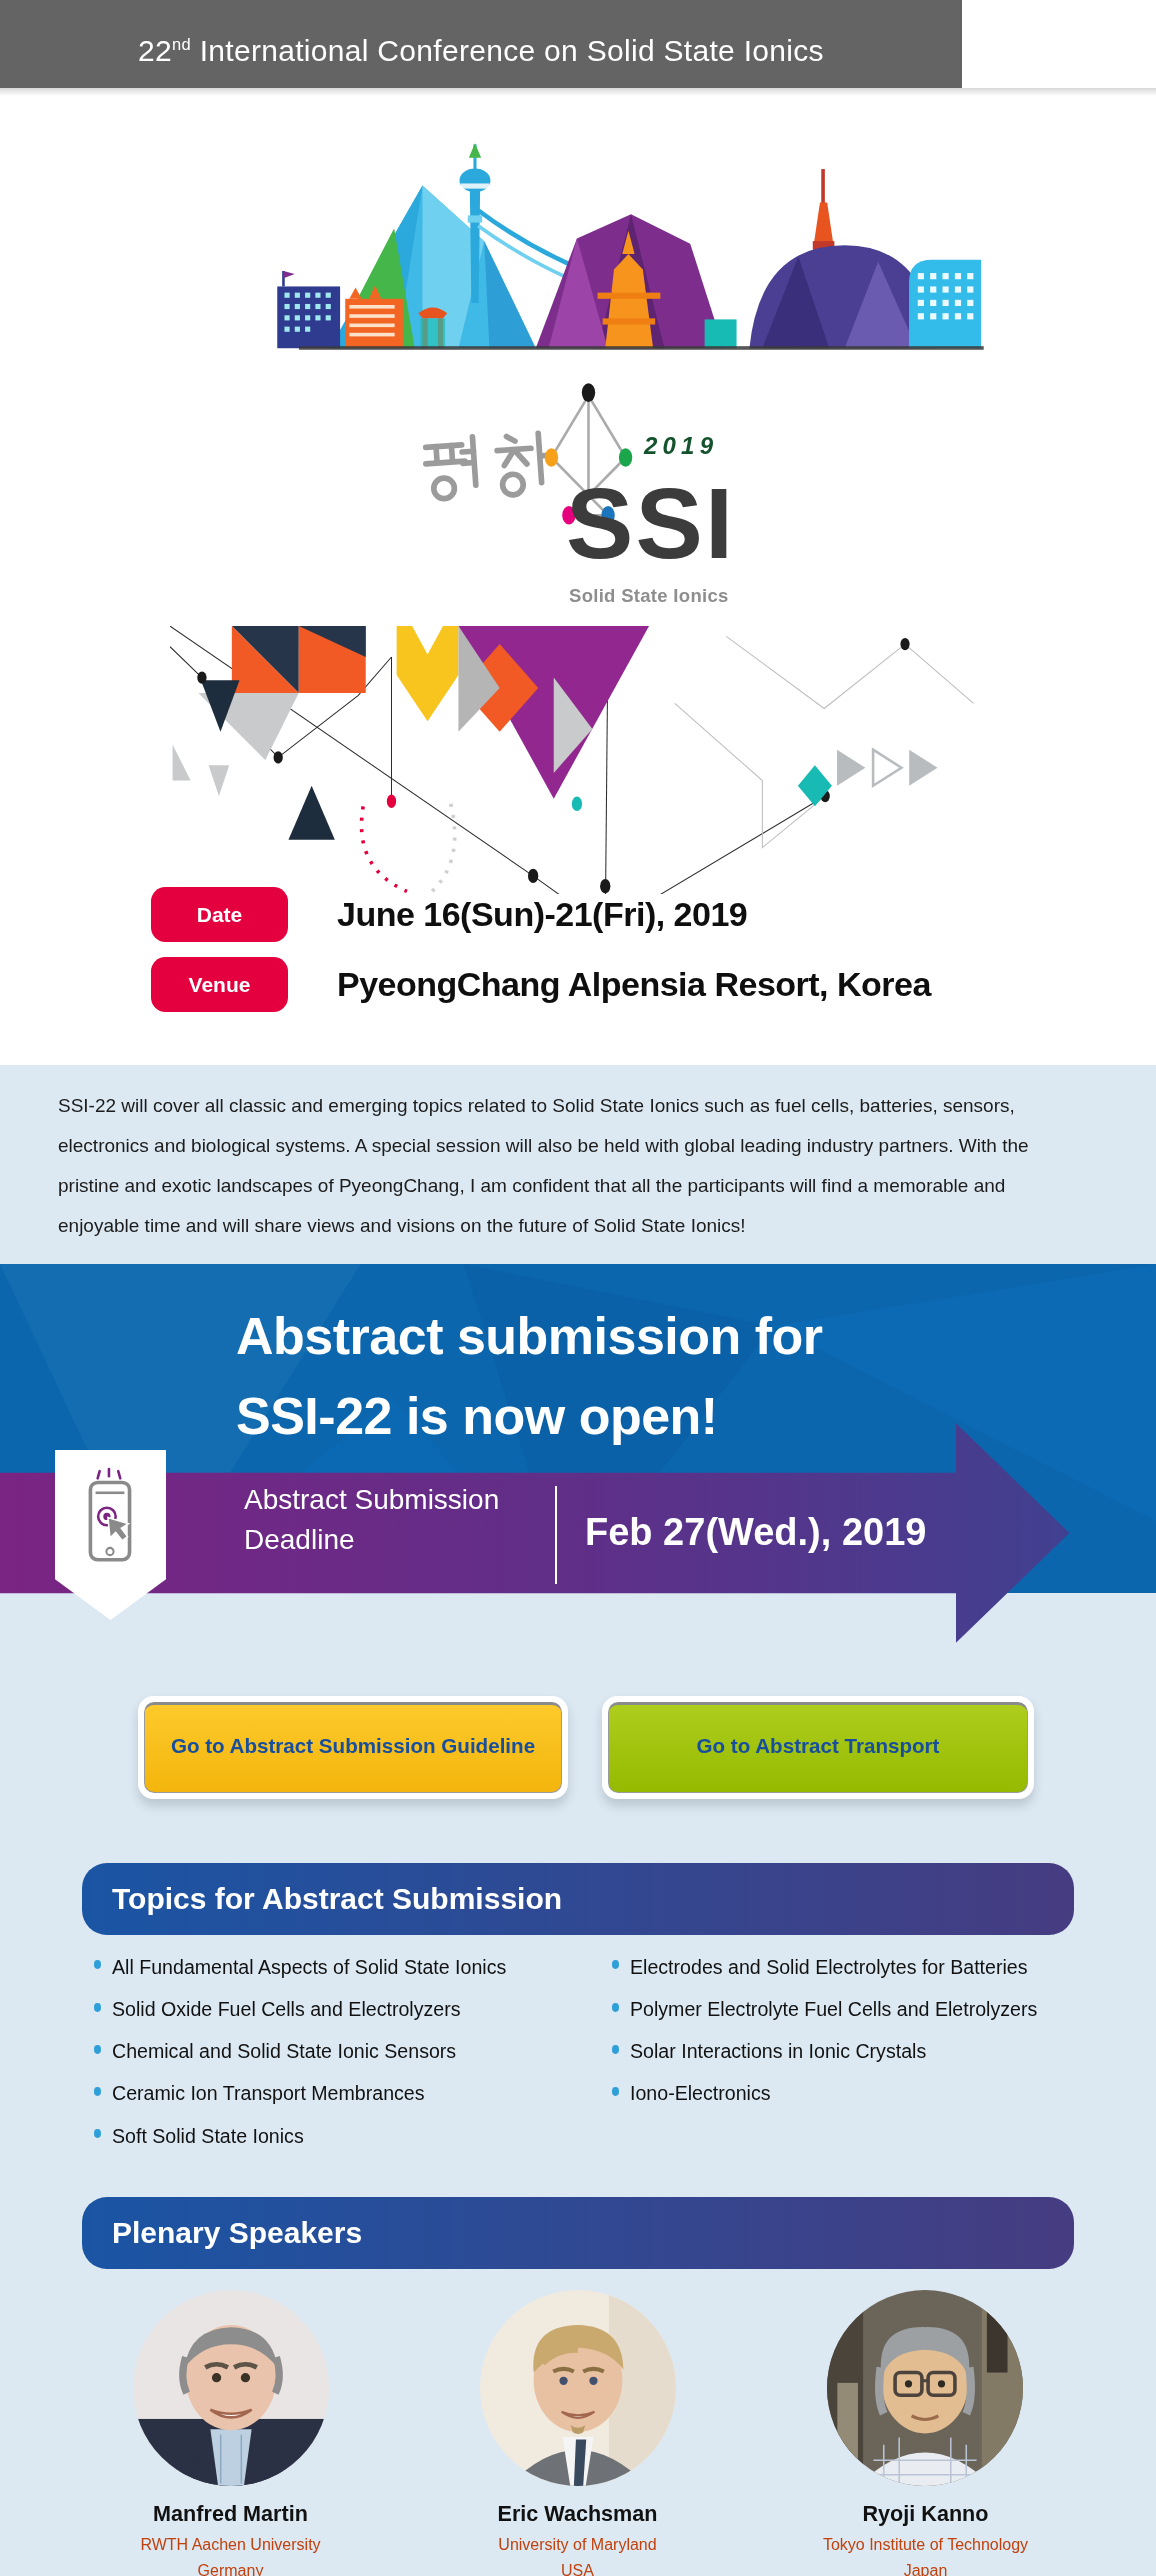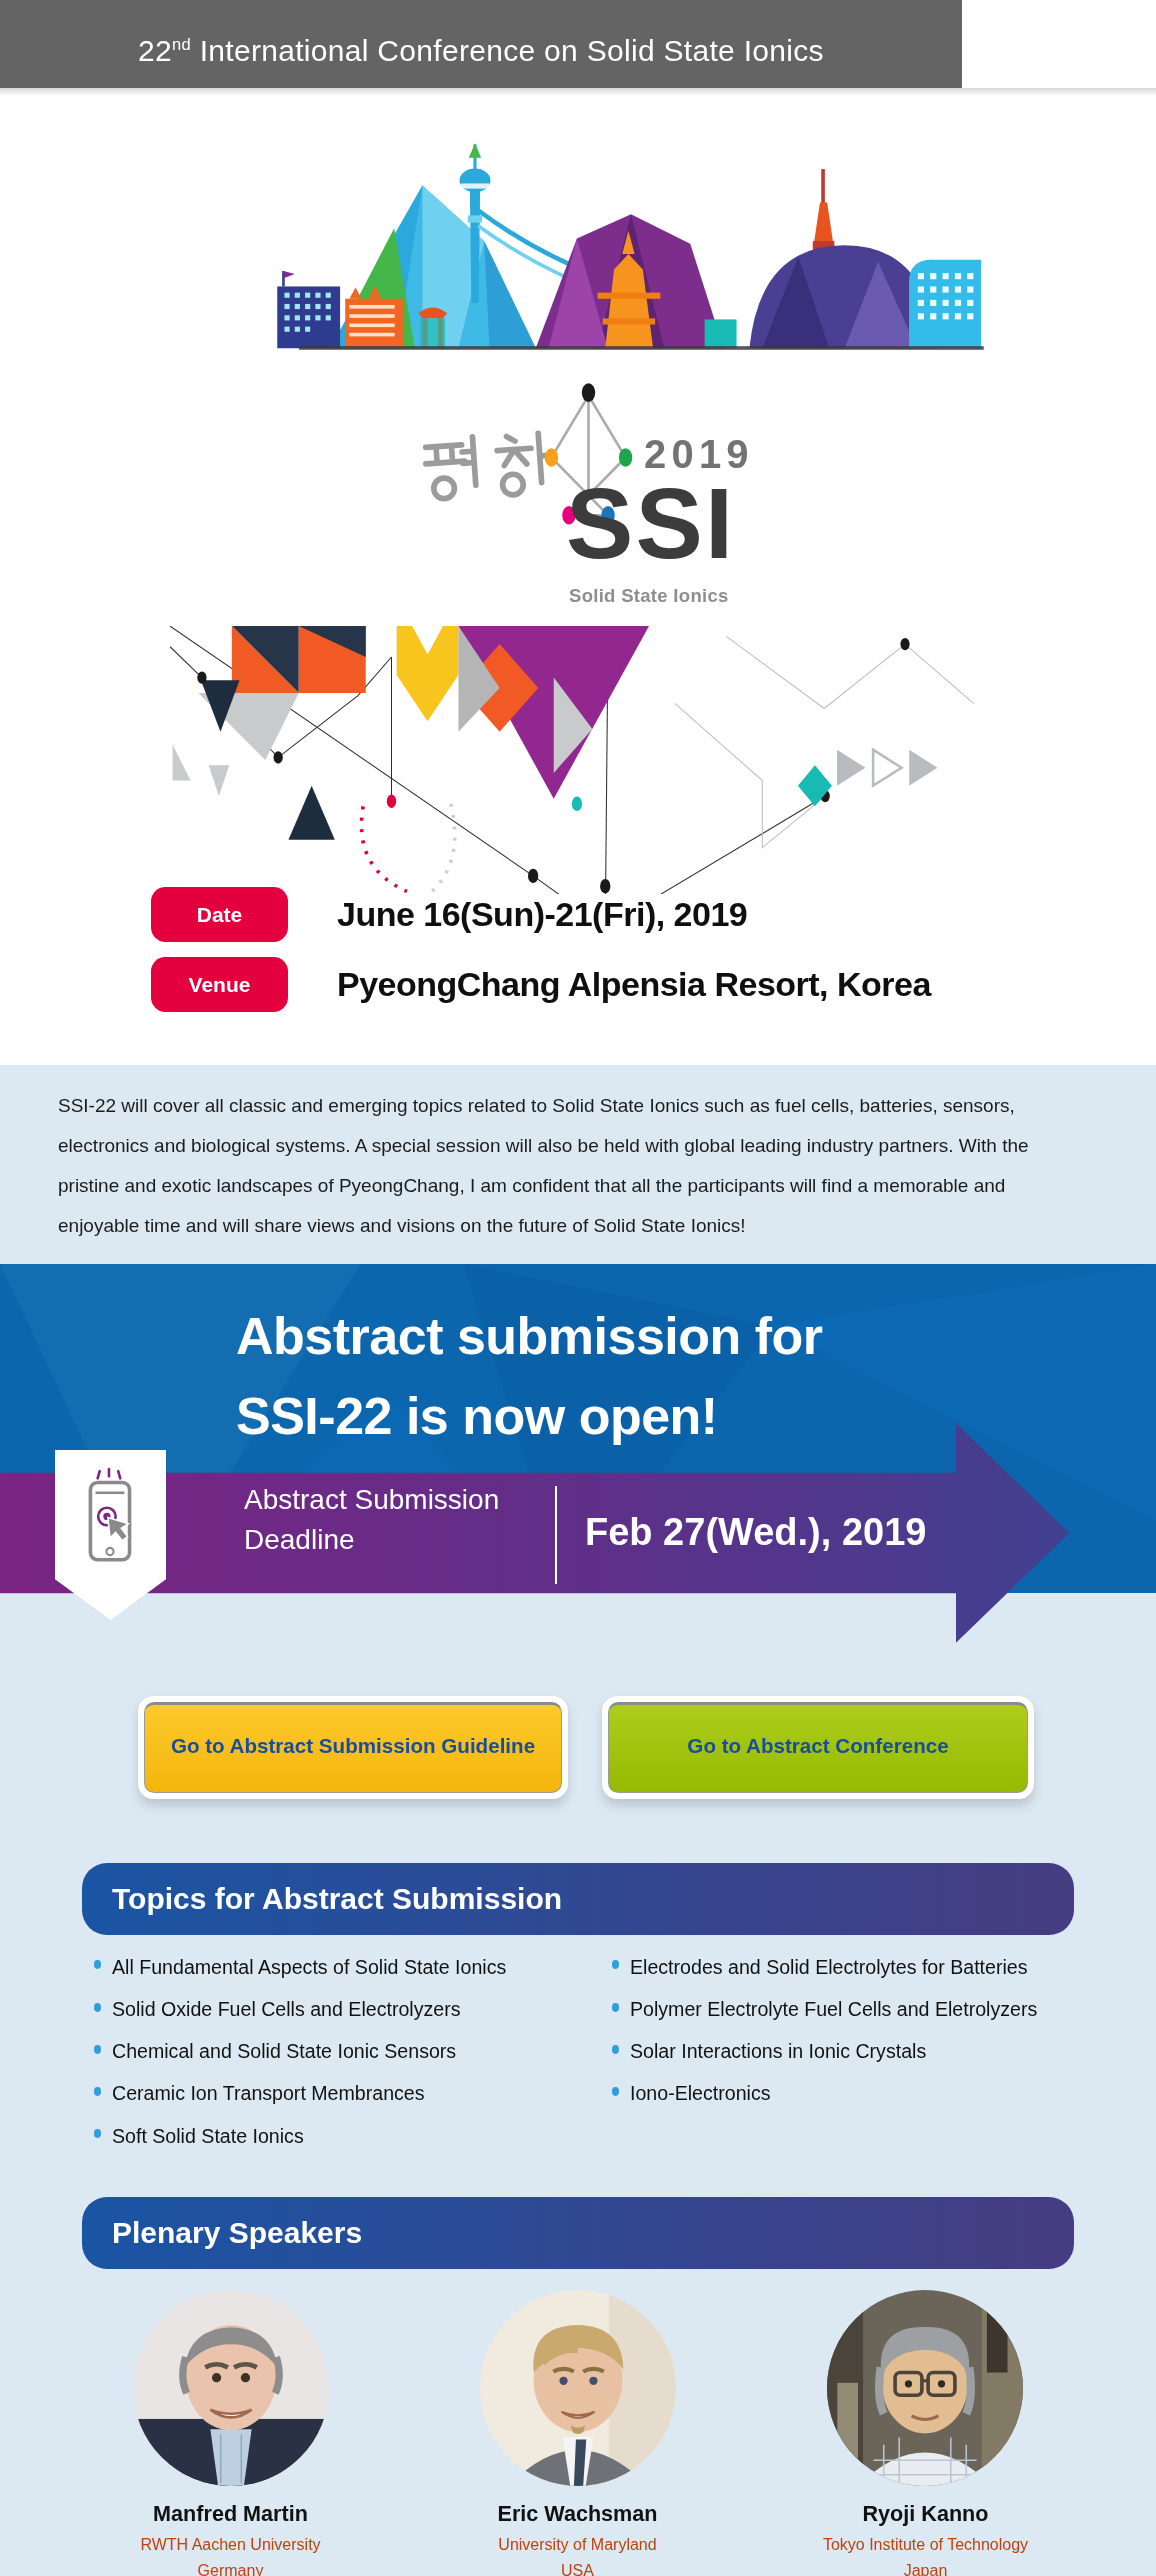--- a/index.html
+++ b/index.html
@@ -8,21 +8,21 @@
   .abs{position:absolute;}
 
   
   .topbar{left:0;top:0;width:962px;height:88px;background:#646464;color:#fff;
           text-align:center;line-height:88px;font-size:30px;letter-spacing:0.3px;}
   .topbar sup{font-size:16.5px;vertical-align:super;}
   .topbar-shadow{left:0;top:88px;width:1157px;height:8.2px;
     background:linear-gradient(#d8d8d8,rgba(255,255,255,0));}
 
   
-  .year{left:644px;top:432px;font-size:40px;font-weight:bold;color:#737373;letter-spacing:5.2px;}
+  .year{left:644px;top:432px;font-size:24px;font-weight:bold;color:#14532d;letter-spacing:5.2px;font-style:italic;}
   .acronym{left:566px;top:466px;font-size:101px;font-weight:800;color:#3c3c3c;letter-spacing:2.1px;}
   .subtitle{left:569px;top:585px;font-size:18.5px;font-weight:bold;color:#8e8e8e;letter-spacing:0.3px;}
 
   
   .pill{width:137px;height:55px;border-radius:14.4px;background:#e4003f;color:#fff;
         text-align:center;line-height:55px;font-size:21px;font-weight:bold;}
   .ev-val{height:55px;line-height:55px;font-size:34px;font-weight:bold;color:#0f0f0f;letter-spacing:-0.5px;}
 
   
   .band{left:0;top:1065px;width:1157px;height:1883px;background:#dce9f3;}
@@ -303,21 +303,21 @@
   </svg>
   <div class="abs ribbon-text" style="left:244px;top:1484px;font-size:28px">Abstract Submission</div>
   <div class="abs ribbon-text" style="left:244px;top:1524px;font-size:28px">Deadline</div>
   <div class="abs vdivider"></div>
   <div class="abs ribbon-text" style="left:585px;top:1511px;font-size:38px;font-weight:800">Feb 27(Wed.), 2019</div>
 
   <div class="abs framed" style="left:138px;top:1696px;width:430px;height:103px">
     <div class="inner yellow" style="line-height:82px">Go to Abstract Submission Guideline</div>
   </div>
   <div class="abs framed" style="left:602px;top:1696px;width:432px;height:103px">
-    <div class="inner green" style="line-height:82px">Go to Abstract Conference</div>
+    <div class="inner green" style="line-height:82px">Go to Abstract Transport</div>
   </div>
 
   <div class="abs secbar" style="top:1863px">Topics for Abstract Submission</div>
 
   <div class="abs bullet" style="left:94px;top:1960px"></div>
   <div class="topic" style="left:112px;top:1956px">All Fundamental Aspects of Solid State Ionics</div>
   <div class="abs bullet" style="left:94px;top:2003px"></div>
   <div class="topic" style="left:112px;top:1998px">Solid Oxide Fuel Cells and Electrolyzers</div>
   <div class="abs bullet" style="left:94px;top:2045px"></div>
   <div class="topic" style="left:112px;top:2040px">Chemical and Solid State Ionic Sensors</div>

